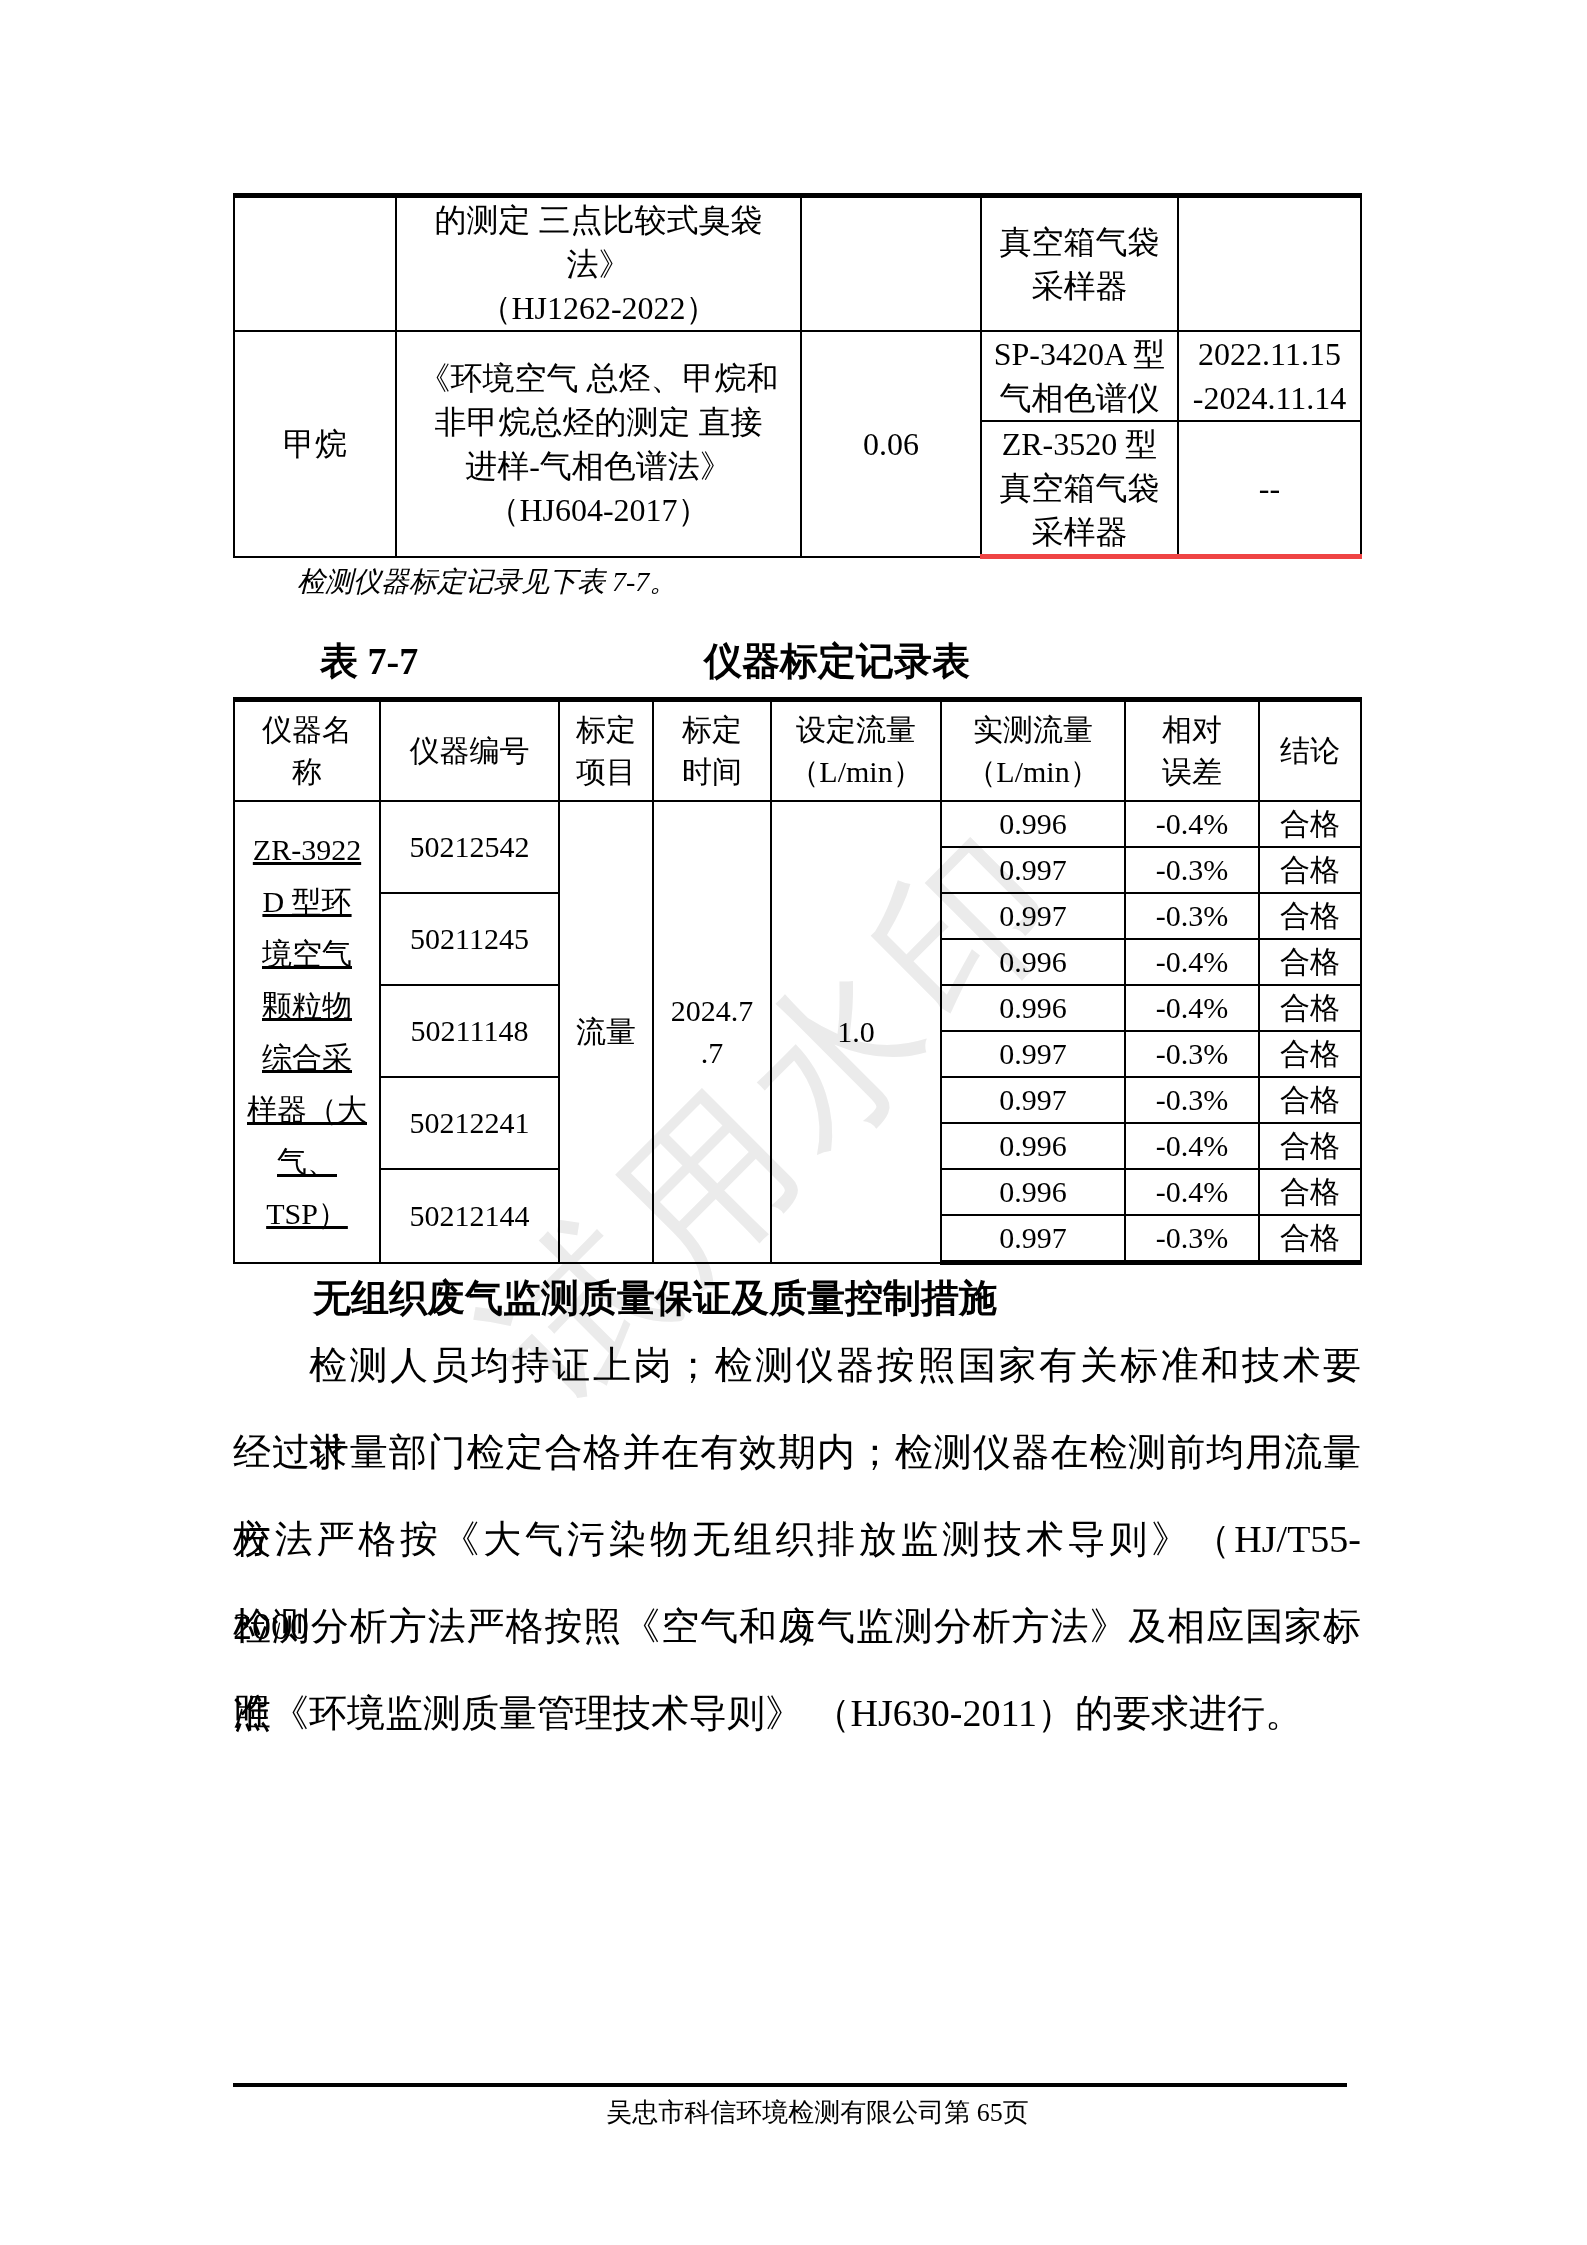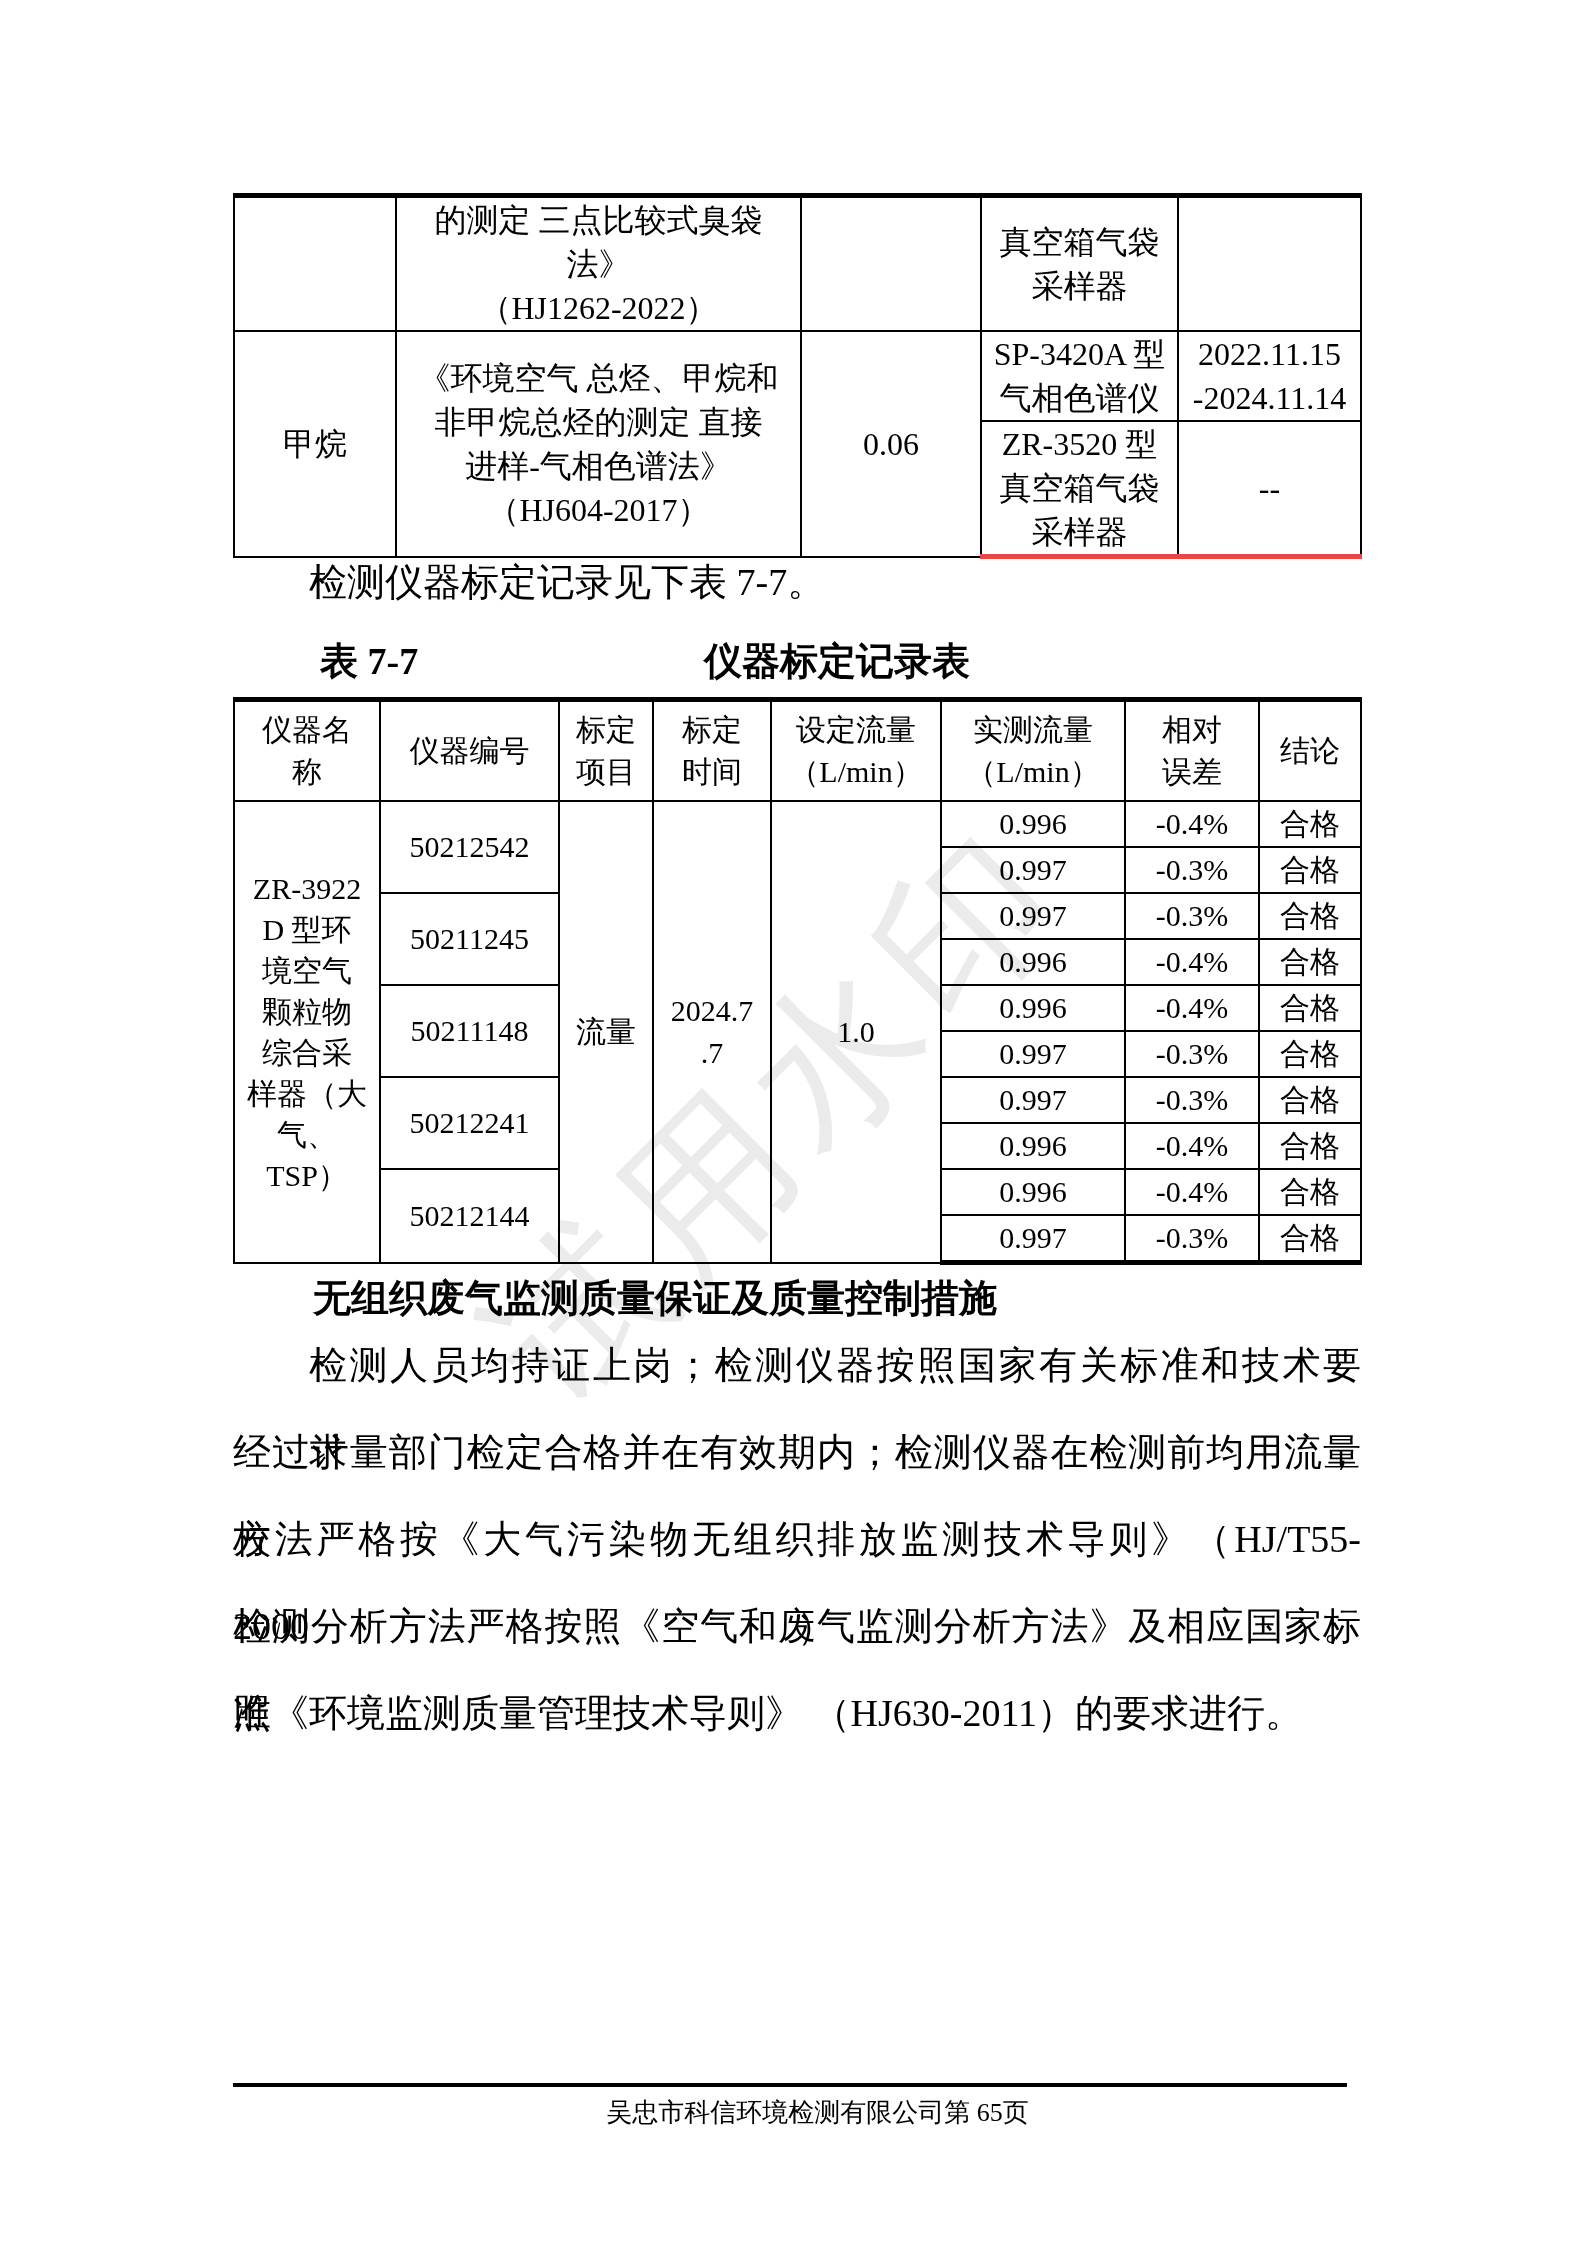--- a/index.html
+++ b/index.html
@@ -41,25 +41,25 @@
   
   .tbl-cont{top:193px;width:1127px;font-size:32px;line-height:44px;}
   .tbl-cont tr.r1 td{border-top:5px solid #000;}
   .tbl-cont tr.last td{border-bottom:5px solid #ef4444;}
 
   
   .tbl-77{top:697px;width:1127px;font-size:30px;line-height:42px;}
   .tbl-77 tr.hdr th{border-top:5px solid #000;height:98px;}
   .tbl-77 tr.body td{height:44px;}
   .tbl-77 tr.lastrow td{border-bottom:5px solid #000;}
-  .tbl-77 td.name-cell{line-height:41px;}
+  .tbl-77 td.name-cell{line-height:52px;text-decoration:underline;}
 
   .intro{
-    position:absolute;left:233px;top:556px;width:1127px;
-    font-size:38px;line-height:52px;padding-left:76px;box-sizing:border-box;
+    position:absolute;left:221px;top:556px;width:1127px;
+    font-size:28px;line-height:52px;padding-left:76px;box-sizing:border-box;font-style:italic;
   }
   .caption-label{position:absolute;left:320px;top:636px;font-size:38px;font-weight:bold;}
   .caption-title{position:absolute;left:697px;top:636px;font-size:38px;font-weight:bold;margin-left:7px;}
 
   .section-heading{
     position:absolute;left:233px;top:1272px;width:1200px;
     font-size:38px;font-weight:bold;line-height:52px;padding-left:80px;box-sizing:border-box;
   }
   .para{position:absolute;left:233px;top:1322px;width:1128px;font-size:38px;}
   .para .pline{line-height:87px;height:87px;text-align:justify;text-align-last:justify;}

